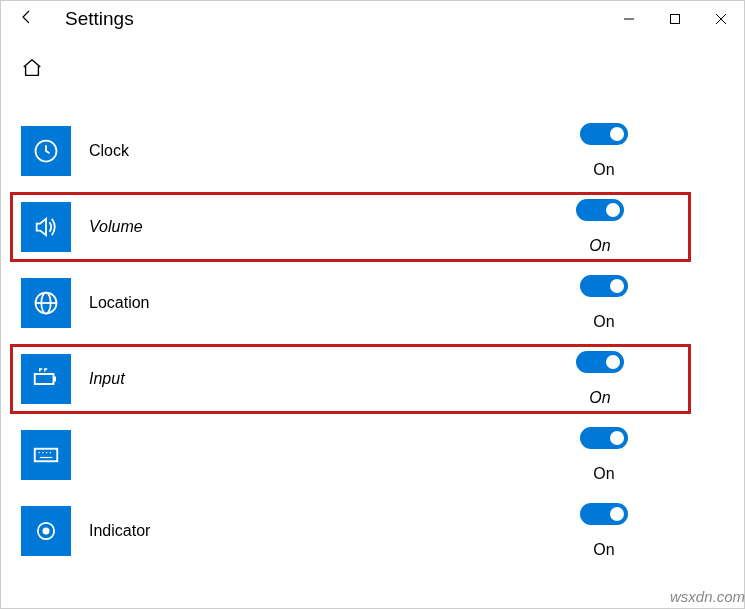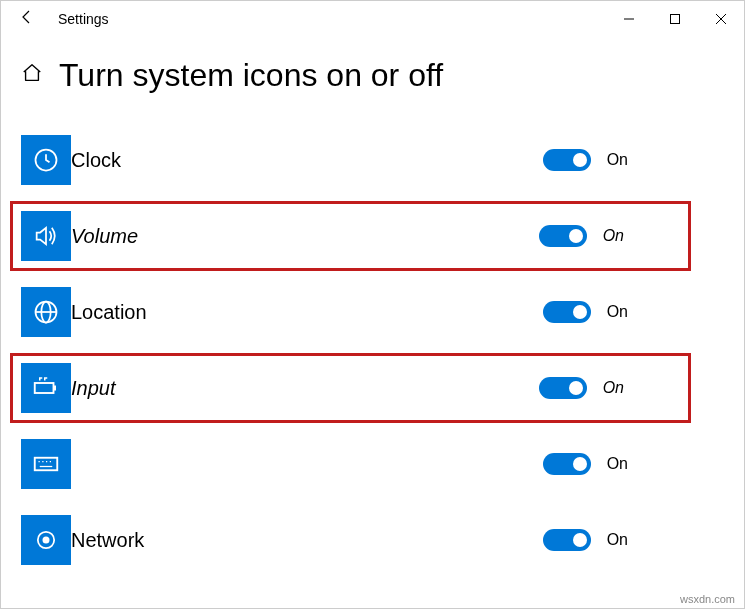--- a/index.html
+++ b/index.html
@@ -17,22 +17,22 @@
       height: 36px;
       padding-left: 10px;
     }
     .titlebar .back {
       width: 32px;
       text-align: center;
       font-size: 18px;
       cursor: pointer;
     }
     .titlebar .title {
-      margin-left: 15px;
-      font-size: 14px;
+      margin-left: 22px;
+      font-size: 19px;
     }
     .winbtns {
       margin-left: auto;
       display: flex;
     }
     .winbtn {
       width: 46px;
       height: 36px;
       display: flex;
       align-items: center;
@@ -76,28 +76,30 @@
       width: 50px;
       height: 50px;
       background: #0078d7;
       display: flex;
       align-items: center;
       justify-content: center;
       flex-shrink: 0;
     }
     .iconbox svg { stroke: #fff; fill: none; }
     .label {
-      font-size: 20px;
+      margin-left: 18px;
+      font-size: 16px;
     }
     .toggle-wrap {
       margin-left: auto;
       display: flex;
       align-items: center;
       gap: 16px;
       margin-right: 96px;
+      flex-direction: column;
     }
     .row.highlighted .toggle-wrap {
       margin-right: 56px;
     }
     .toggle {
       width: 48px;
       height: 22px;
       border-radius: 11px;
       background: #0078d7;
       position: relative;
@@ -110,24 +112,25 @@
       width: 14px;
       height: 14px;
       border-radius: 50%;
       background: #fff;
     }
     .toggle-state {
       font-size: 16px;
     }
     .watermark {
       position: fixed;
-      right: 10px;
+      right: 0;
       bottom: 4px;
-      font-size: 11px;
+      font-size: 15px;
       color: #888;
+      font-style: italic;
     }
   </style>
 </head>
 <body>
 
 <div class="titlebar">
   <div class="back">
     <svg width="16" height="16" viewBox="0 0 16 16">
         <path d="M10 2 L4 8 L10 14" stroke="#000" stroke-width="1.2" fill="none"></path>
       </svg>
@@ -152,21 +155,20 @@
   </div>
 </div>
 
 <div class="content">
   <div class="heading">
     <span class="home-icon">
       <svg width="22" height="22" viewBox="0 0 24 24">
           <path d="M3 11 L12 3 L21 11 M5 10 V20 H19 V10" stroke="#000" stroke-width="1.5" fill="none" stroke-linejoin="round"></path>
         </svg>
     </span>
-    <h1>Turn system icons on or off</h1>
   </div>
 
   <div class="row">
     <div class="iconbox">
       <svg width="28" height="28" viewBox="0 0 24 24">
           <circle cx="12" cy="12" r="9" stroke-width="1.5"></circle>
           <path d="M12 7 V12 L15 14" stroke-width="1.5"></path>
         </svg>
     </div>
     <div class="label">Clock</div>
@@ -248,21 +250,21 @@
     </div>
   </div>
 
   <div class="row">
     <div class="iconbox">
       <svg width="28" height="28" viewBox="0 0 24 24">
           <circle cx="12" cy="12" r="7" stroke-width="1.5"></circle>
           <circle cx="12" cy="12" r="3" fill="#fff" stroke="none"></circle>
         </svg>
     </div>
-    <div class="label">Network</div>
+    <div class="label">Indicator</div>
     <div class="toggle-wrap">
       <div class="toggle">
           <div class="knob"></div>
         </div>
       <div class="toggle-state">On</div>
     </div>
   </div>
 
 </div>
 

